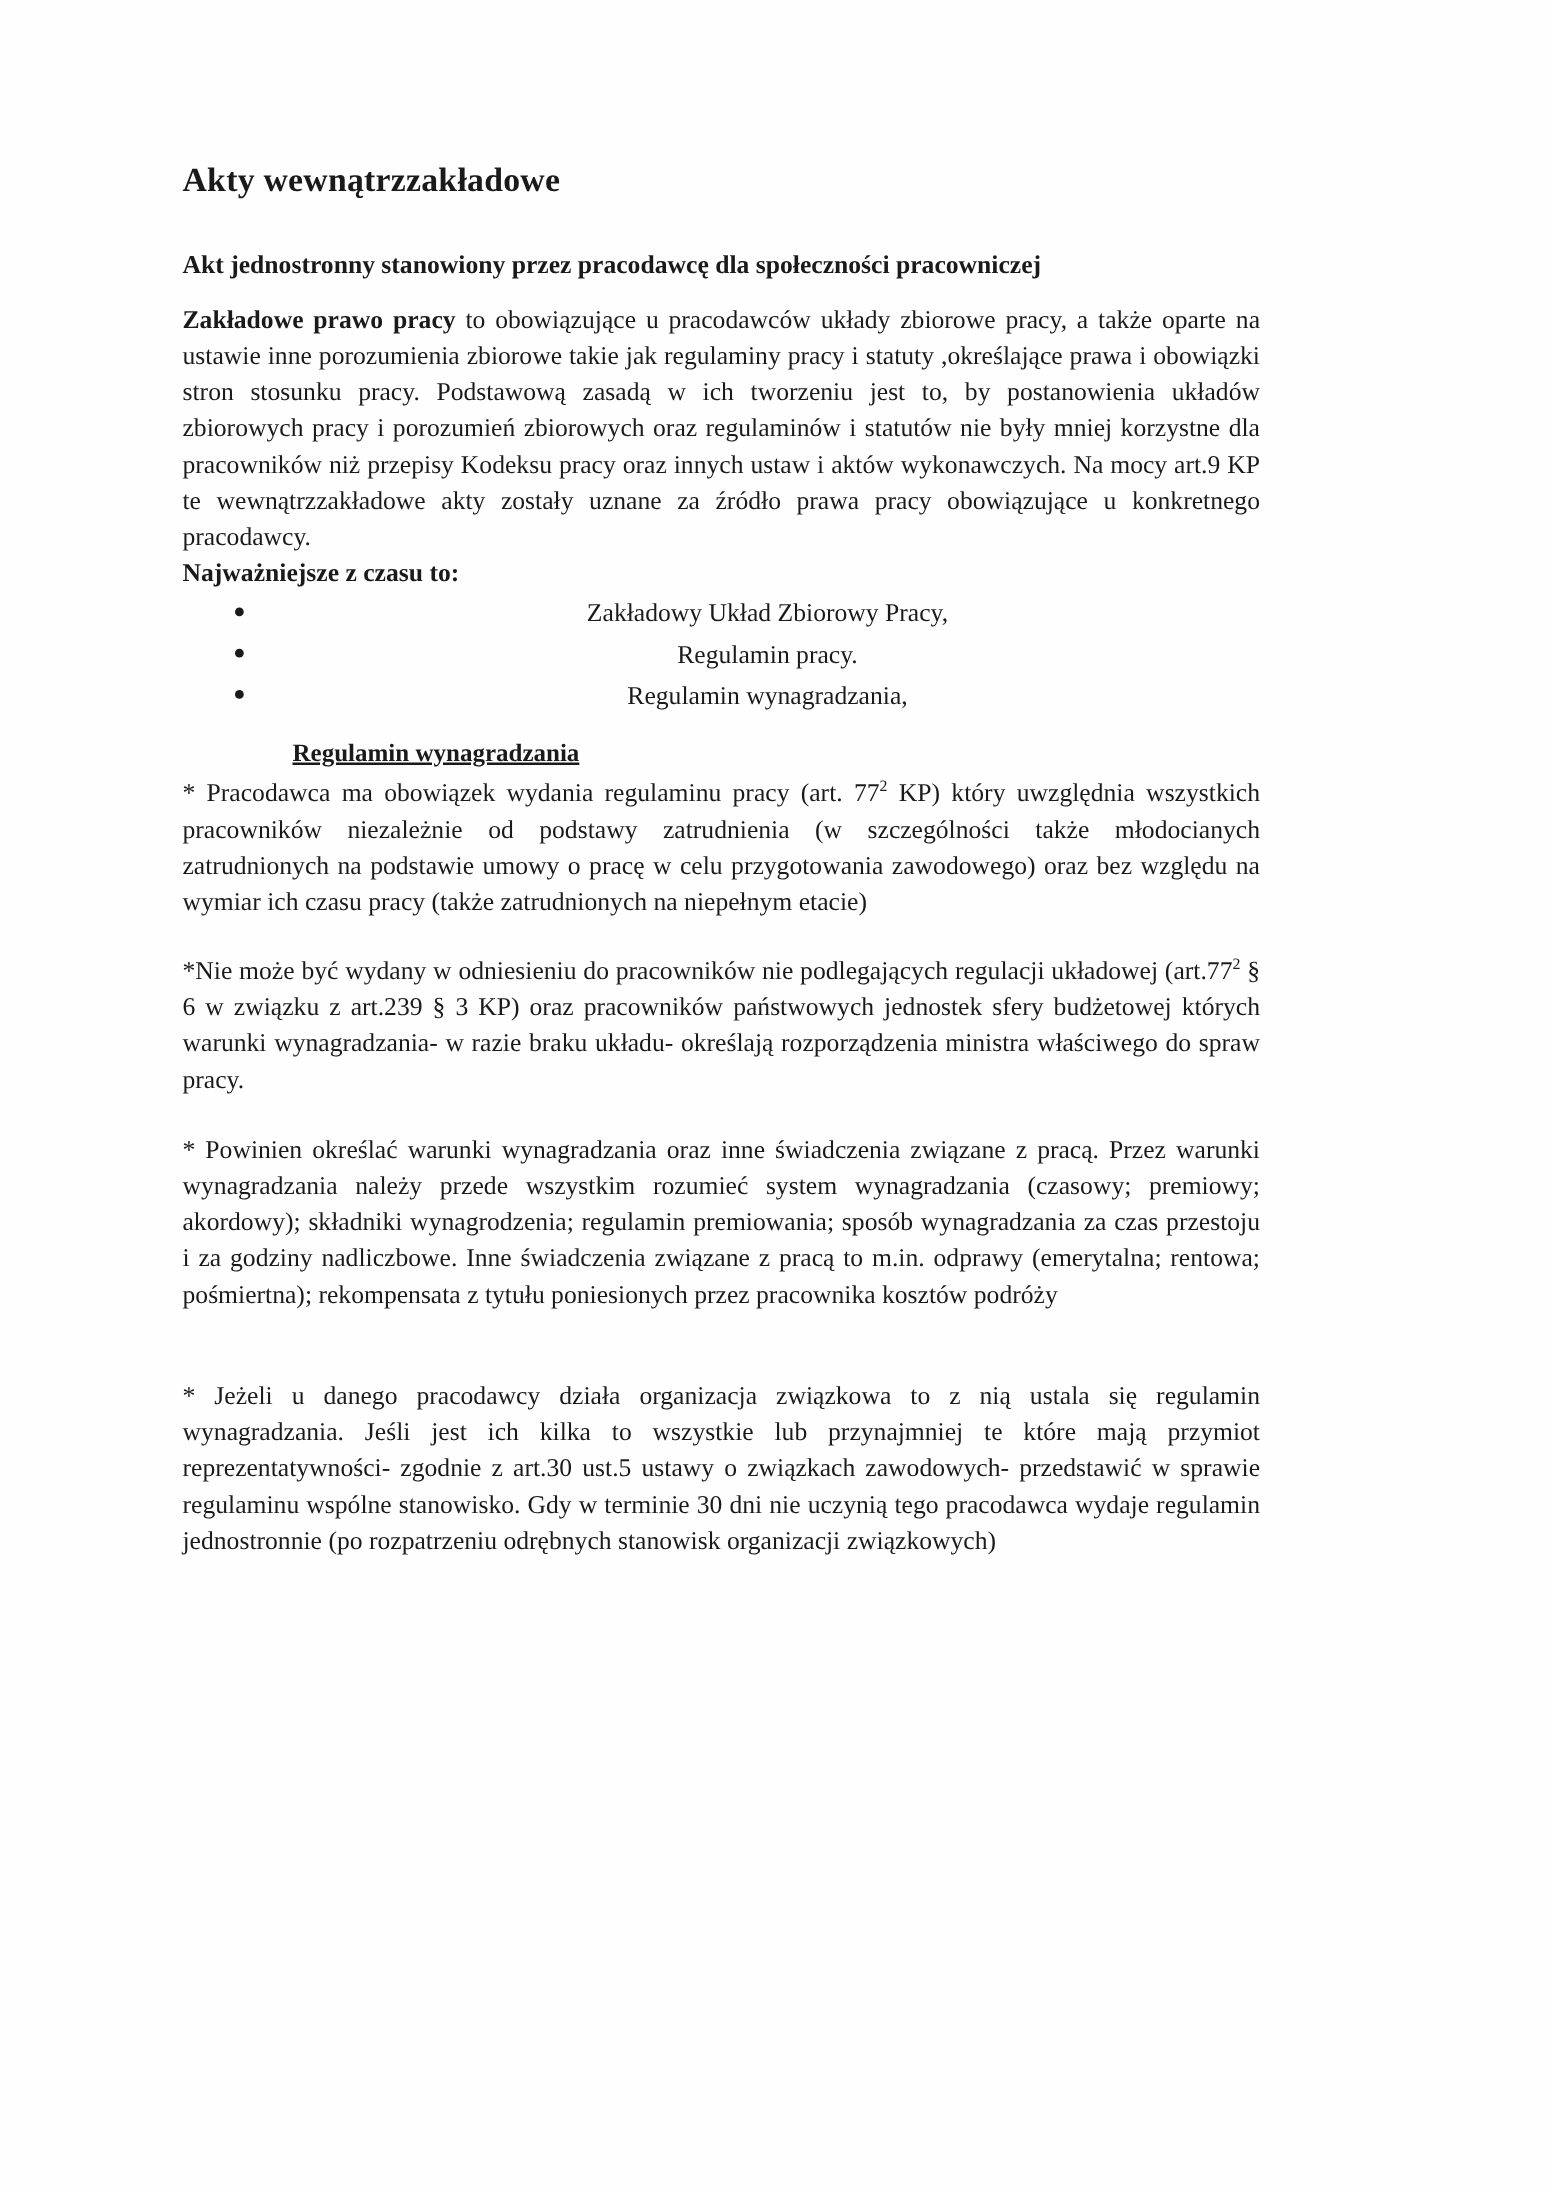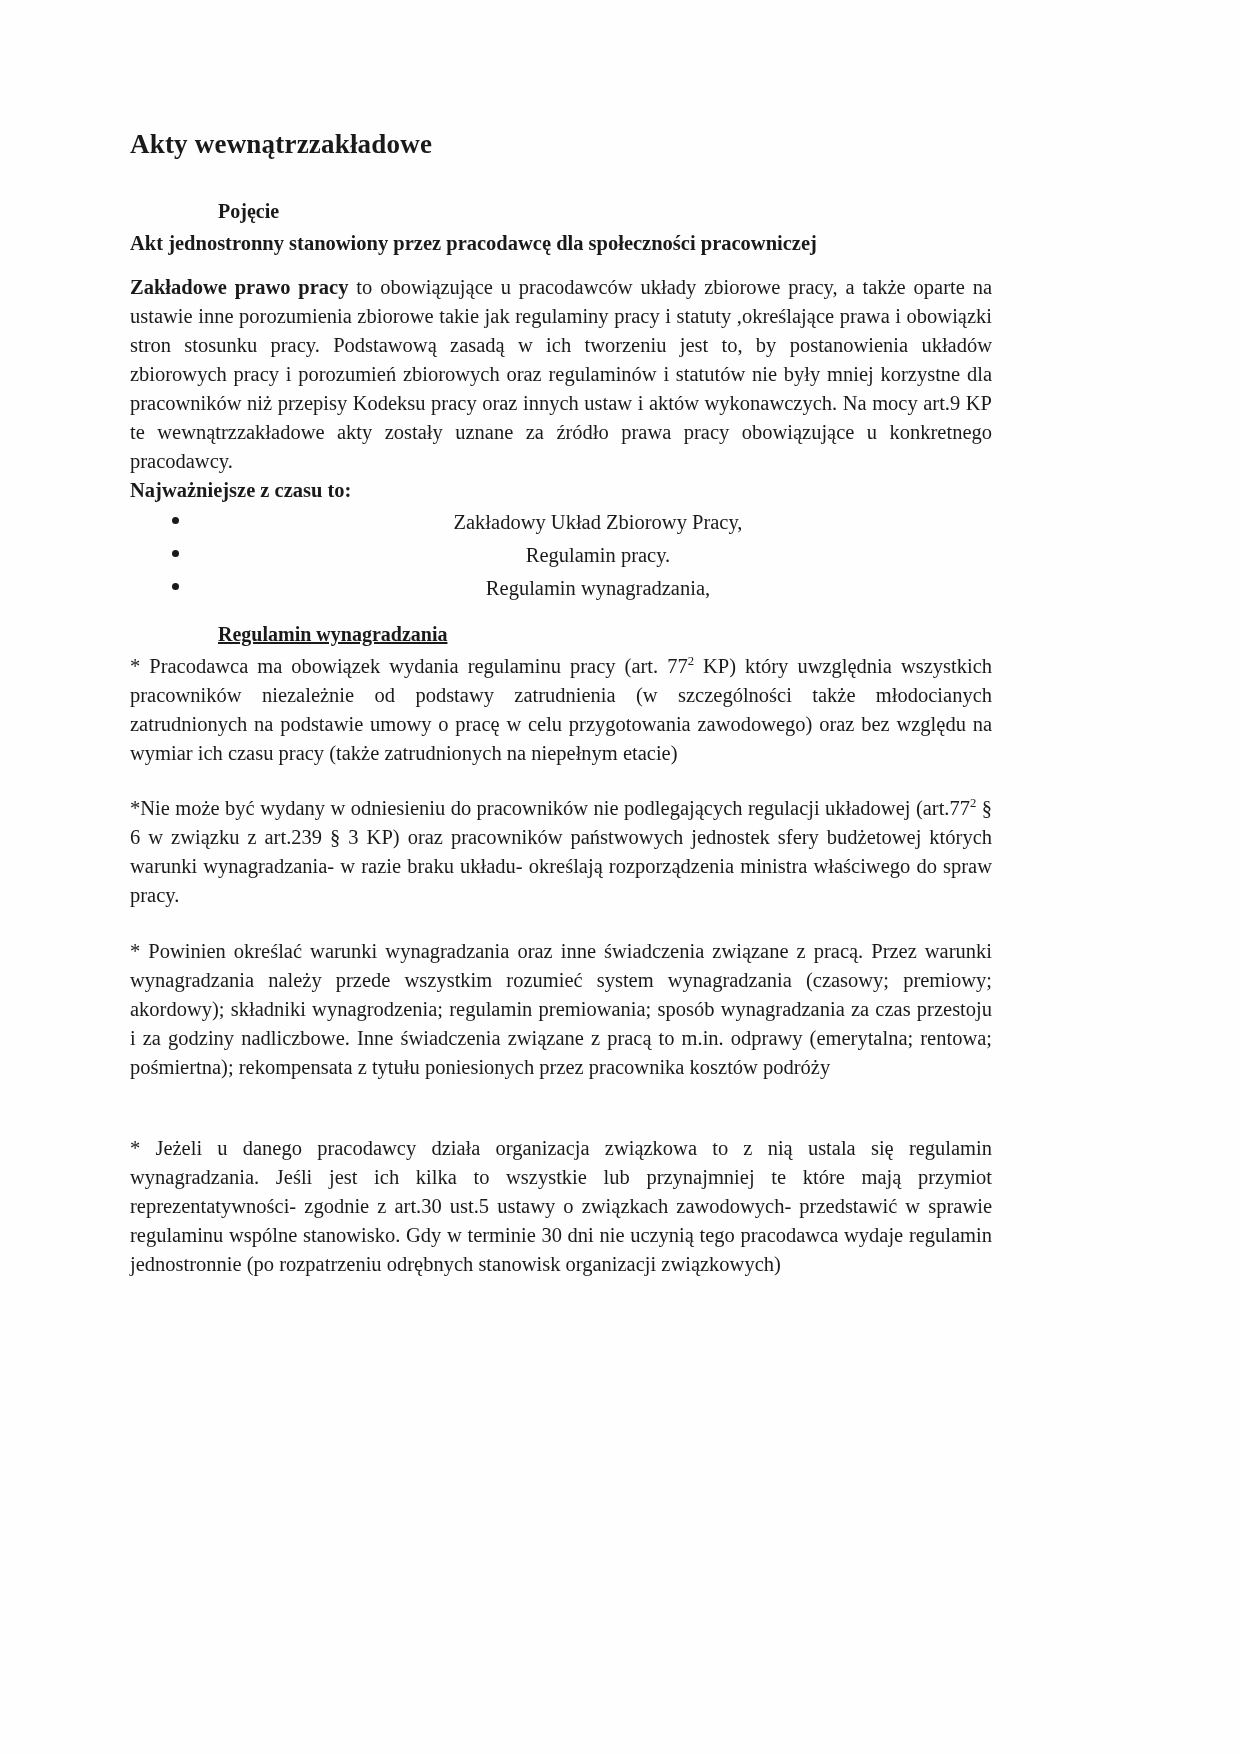--- a/index.html
+++ b/index.html
@@ -17,21 +17,21 @@
   }
   .page {
     position: absolute;
     left: 0; top: 0;
     width: 1240px;
     height: 1754px;
     background: #fefefe;
   }
   .content {
     position: absolute;
-    left: 130px;
+    left: 146px;
     top: 128px;
     width: 862px;
   }
   
   .doc-title {
     font-size: 27px;
     font-weight: bold;
     letter-spacing: 0.2px;
     margin: 0 0 38px 0;
     line-height: 1.2;
@@ -95,21 +95,20 @@
   .lead-star { font-weight: normal; }
 </style>
 </head>
 <body>
 
 <div class="page">
   <div class="content">
 
     <h1 class="doc-title">Akty wewnątrzzakładowe</h1>
 
-    <div class="sub-heading">Pojęcie</div>
 
     <p class="body plain">Akt jednostronny stanowiony przez pracodawcę dla społeczności pracowniczej</p>
 
     <div class="gap-sm"></div>
 
     <p class="body">
       <b>Zakładowe prawo pracy</b><span> to obowiązujące u pracodawców układy zbiorowe pracy, a także oparte na ustawie inne porozumienia zbiorowe takie jak regulaminy pracy i statuty ,określające prawa i obowiązki stron stosunku pracy. Podstawową zasadą w ich tworzeniu jest to, by postanowienia układów zbiorowych pracy i porozumień zbiorowych oraz regulaminów i statutów nie były mniej korzystne dla pracowników niż przepisy Kodeksu pracy oraz innych ustaw i aktów wykonawczych. Na mocy art.9 KP te wewnątrzzakładowe akty zostały uznane za źródło prawa pracy obowiązujące u konkretnego pracodawcy.</span>
     </p>
 
     <p class="body plain bold">Najważniejsze z czasu to:</p>

